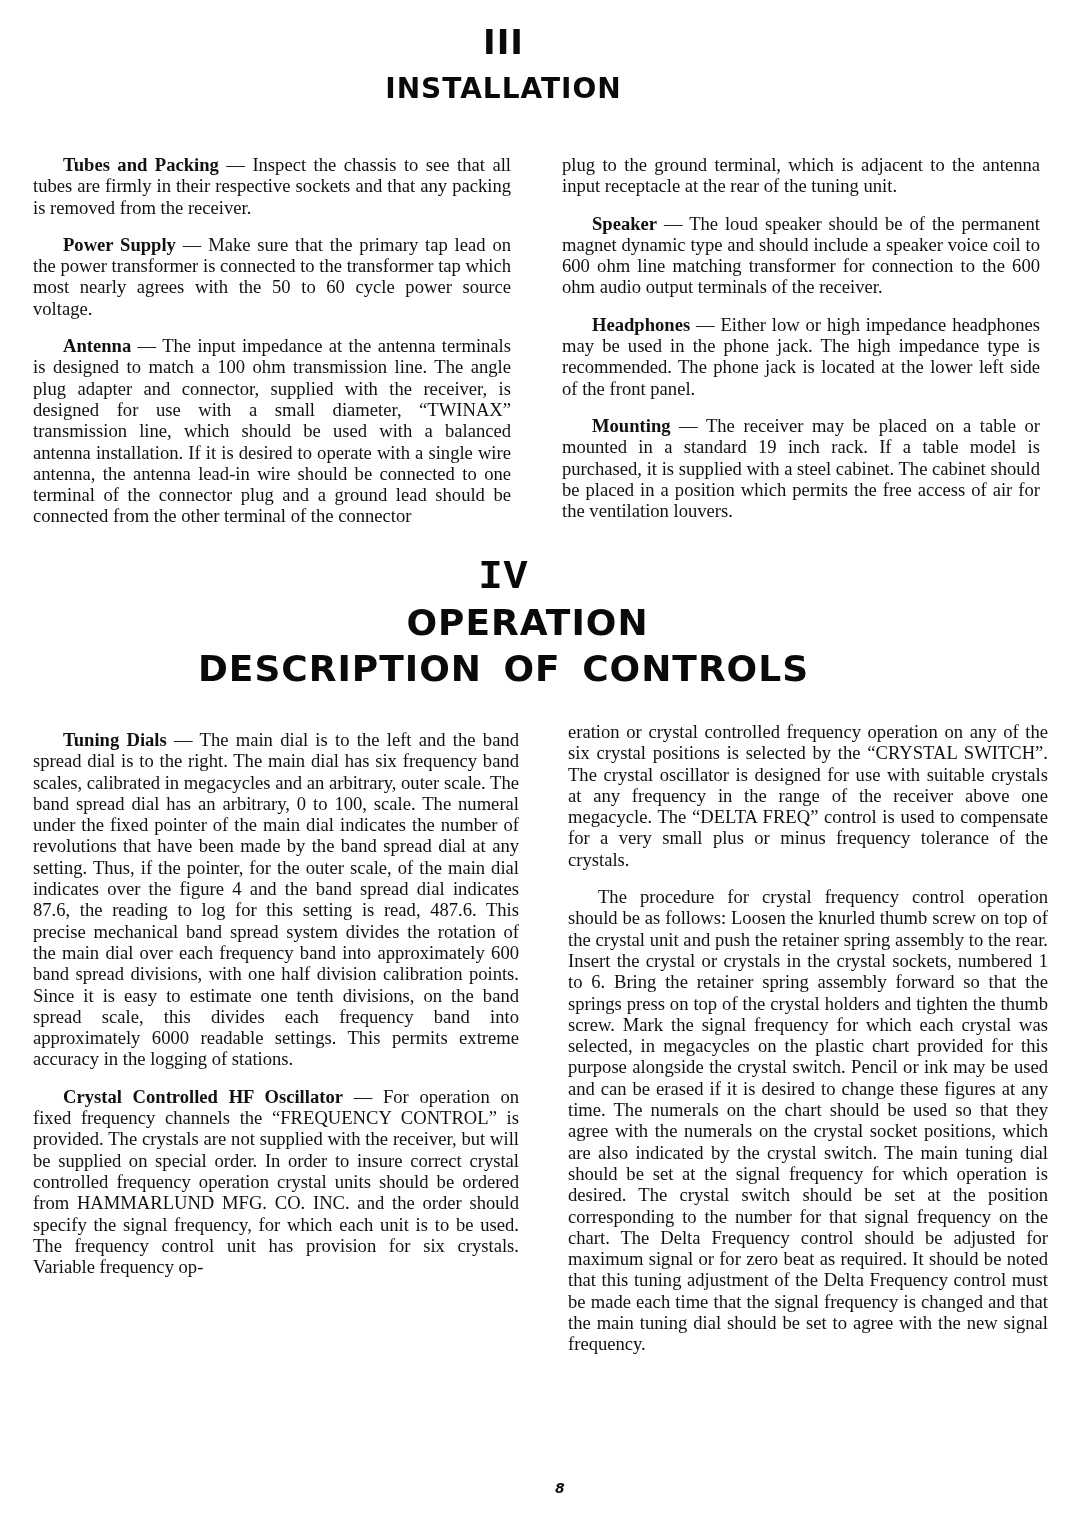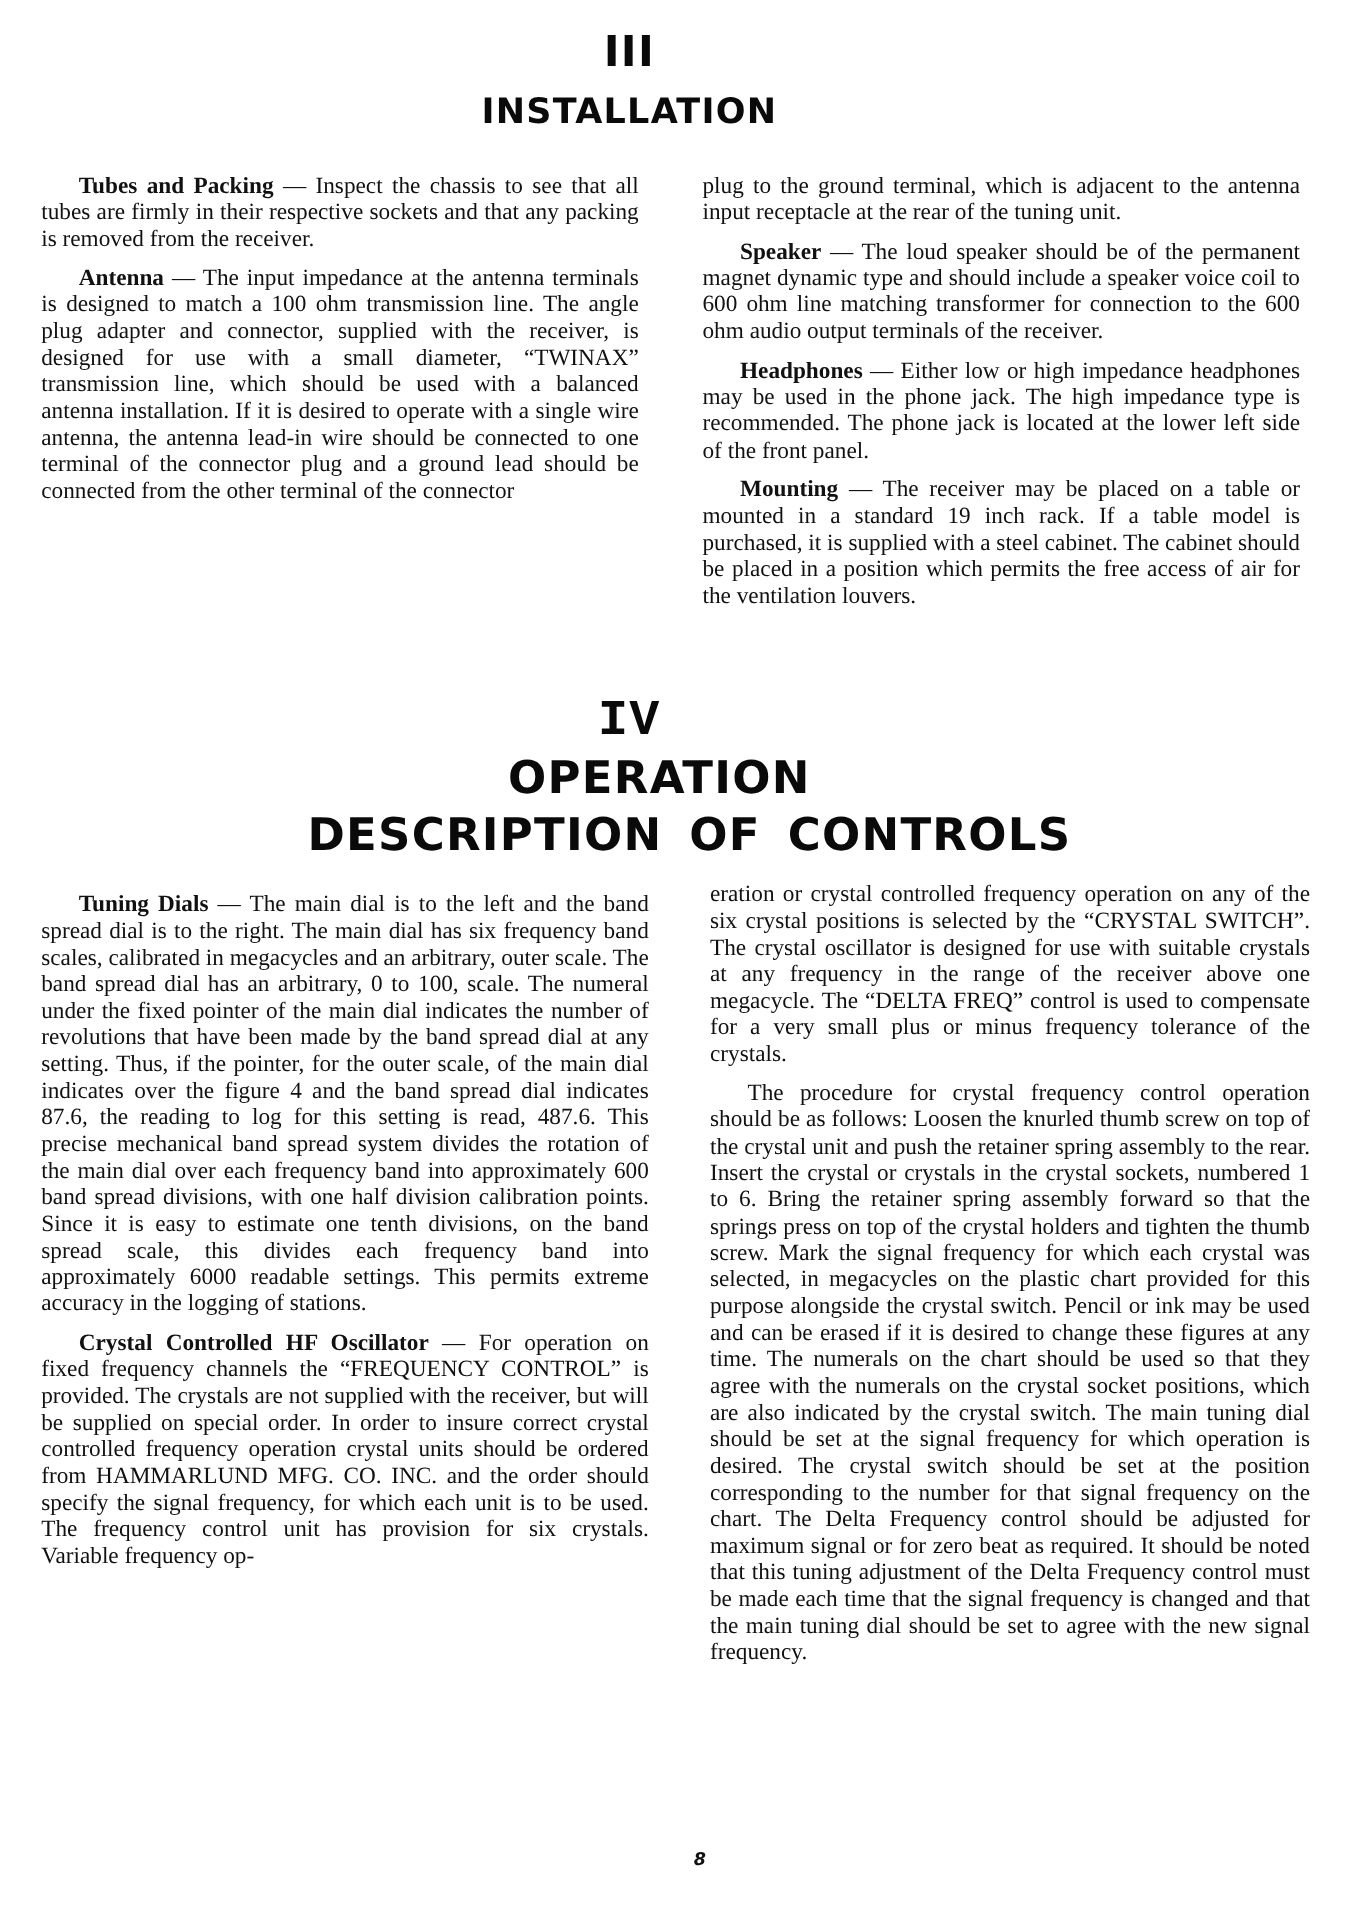--- a/index.html
+++ b/index.html
@@ -9,49 +9,50 @@
     font-family: "DejaVu Sans", sans-serif; font-weight: bold; color: #0a0a0a;
     letter-spacing: 1px;
   }
   .col {
     position: absolute;
     font-family: "Liberation Serif", serif;
     font-size: 18.6px; line-height: 21.3px;
     text-align: justify;
     color: #111;
   }
-  .col p { margin: 0 0 10px 0; text-indent: 30px; }
+  .col p { margin: 16px 0 10px 0; text-indent: 30px; }
   .col p.cont { text-indent: 0; }
   .col b { font-weight: bold; }
   .pageno {
     position: absolute; left: 555px; top: 1480px;
     font-family: "DejaVu Sans", sans-serif; font-weight: bold; font-style: italic; font-size: 14px;
   }
 </style>
 </head>
 <body>
 
 <div class="heading" style="top:22px;font-size:34px;">III</div>
 <div class="heading" style="top:72px;font-size:28px;">INSTALLATION</div>
 
 <div class="col" style="left:33px;top:138px;width:478px;">
   <p><b>Tubes and Packing</b><span> — Inspect the chassis to see that all tubes are firmly in their respective sockets and that any packing is removed from the receiver.</span></p>
+  <p><b>Power Supply</b><span> — Make sure that the primary tap lead on the power transformer is connected to the transformer tap which most nearly agrees with the 50 to 60 cycle power source voltage.</span></p>
   <p><b>Antenna</b><span> — The input impedance at the antenna terminals is designed to match a 100 ohm transmission line. The angle plug adapter and connector, supplied with the receiver, is designed for use with a small diameter, “TWINAX” transmission line, which should be used with a balanced antenna installation. If it is desired to operate with a single wire antenna, the antenna lead-in wire should be connected to one terminal of the connector plug and a ground lead should be connected from the other terminal of the connector</span></p>
 </div>
 
 <div class="col" style="left:562px;top:138px;width:478px;">
   <p class="cont"><span>plug to the ground terminal, which is adjacent to the antenna input receptacle at the rear of the tuning unit.</span></p>
   <p><b>Speaker</b><span> — The loud speaker should be of the permanent magnet dynamic type and should include a speaker voice coil to 600 ohm line matching transformer for connection to the 600 ohm audio output terminals of the receiver.</span></p>
   <p><b>Headphones</b><span> — Either low or high impedance headphones may be used in the phone jack. The high impedance type is recommended. The phone jack is located at the lower left side of the front panel.</span></p>
   <p><b>Mounting</b><span> — The receiver may be placed on a table or mounted in a standard 19 inch rack. If a table model is purchased, it is supplied with a steel cabinet. The cabinet should be placed in a position which permits the free access of air for the ventilation louvers.</span></p>
 </div>
 
 <div class="heading" style="top:555px;font-size:40px;font-family:Liberation Mono, monospace;">IV</div>
 <div class="heading" style="top:602px;font-size:36px;padding-left:24px;">OPERATION</div>
-<div class="heading" style="top:648px;font-size:36px;word-spacing:8px;margin-left:48px;">DESCRIPTION OF CONTROLS</div>
+<div class="heading" style="top:648px;font-size:36px;word-spacing:8px;">DESCRIPTION OF CONTROLS</div>
 
 <div class="col" style="left:33px;top:713px;width:486px;">
   <p><b>Tuning Dials</b><span> — The main dial is to the left and the band spread dial is to the right. The main dial has six frequency band scales, calibrated in megacycles and an arbitrary, outer scale. The band spread dial has an arbitrary, 0 to 100, scale. The numeral under the fixed pointer of the main dial indicates the number of revolutions that have been made by the band spread dial at any setting. Thus, if the pointer, for the outer scale, of the main dial indicates over the figure 4 and the band spread dial indicates 87.6, the reading to log for this setting is read, 487.6. This precise mechanical band spread system divides the rotation of the main dial over each frequency band into approximately 600 band spread divisions, with one half division calibration points. Since it is easy to estimate one tenth divisions, on the band spread scale, this divides each frequency band into approximately 6000 readable settings. This permits extreme accuracy in the logging of stations.</span></p>
   <p><b>Crystal Controlled HF Oscillator</b><span> — For operation on fixed frequency channels the “FREQUENCY CONTROL” is provided. The crystals are not supplied with the receiver, but will be supplied on special order. In order to insure correct crystal controlled frequency operation crystal units should be ordered from HAMMARLUND MFG. CO. INC. and the order should specify the signal frequency, for which each unit is to be used. The frequency control unit has provision for six crystals. Variable frequency op-</span></p>
 </div>
 
 <div class="col" style="left:568px;top:705px;width:480px;">
   <p class="cont"><span>eration or crystal controlled frequency operation on any of the six crystal positions is selected by the “CRYSTAL SWITCH”. The crystal oscillator is designed for use with suitable crystals at any frequency in the range of the receiver above one megacycle. The “DELTA FREQ” control is used to compensate for a very small plus or minus frequency tolerance of the crystals.</span></p>
   <p><span>The procedure for crystal frequency control operation should be as follows: Loosen the knurled thumb screw on top of the crystal unit and push the retainer spring assembly to the rear. Insert the crystal or crystals in the crystal sockets, numbered 1 to 6. Bring the retainer spring assembly forward so that the springs press on top of the crystal holders and tighten the thumb screw. Mark the signal frequency for which each crystal was selected, in megacycles on the plastic chart provided for this purpose alongside the crystal switch. Pencil or ink may be used and can be erased if it is desired to change these figures at any time. The numerals on the chart should be used so that they agree with the numerals on the crystal socket positions, which are also indicated by the crystal switch. The main tuning dial should be set at the signal frequency for which operation is desired. The crystal switch should be set at the position corresponding to the number for that signal frequency on the chart. The Delta Frequency control should be adjusted for maximum signal or for zero beat as required. It should be noted that this tuning adjustment of the Delta Frequency control must be made each time that the signal frequency is changed and that the main tuning dial should be set to agree with the new signal frequency.</span></p>
 </div>

